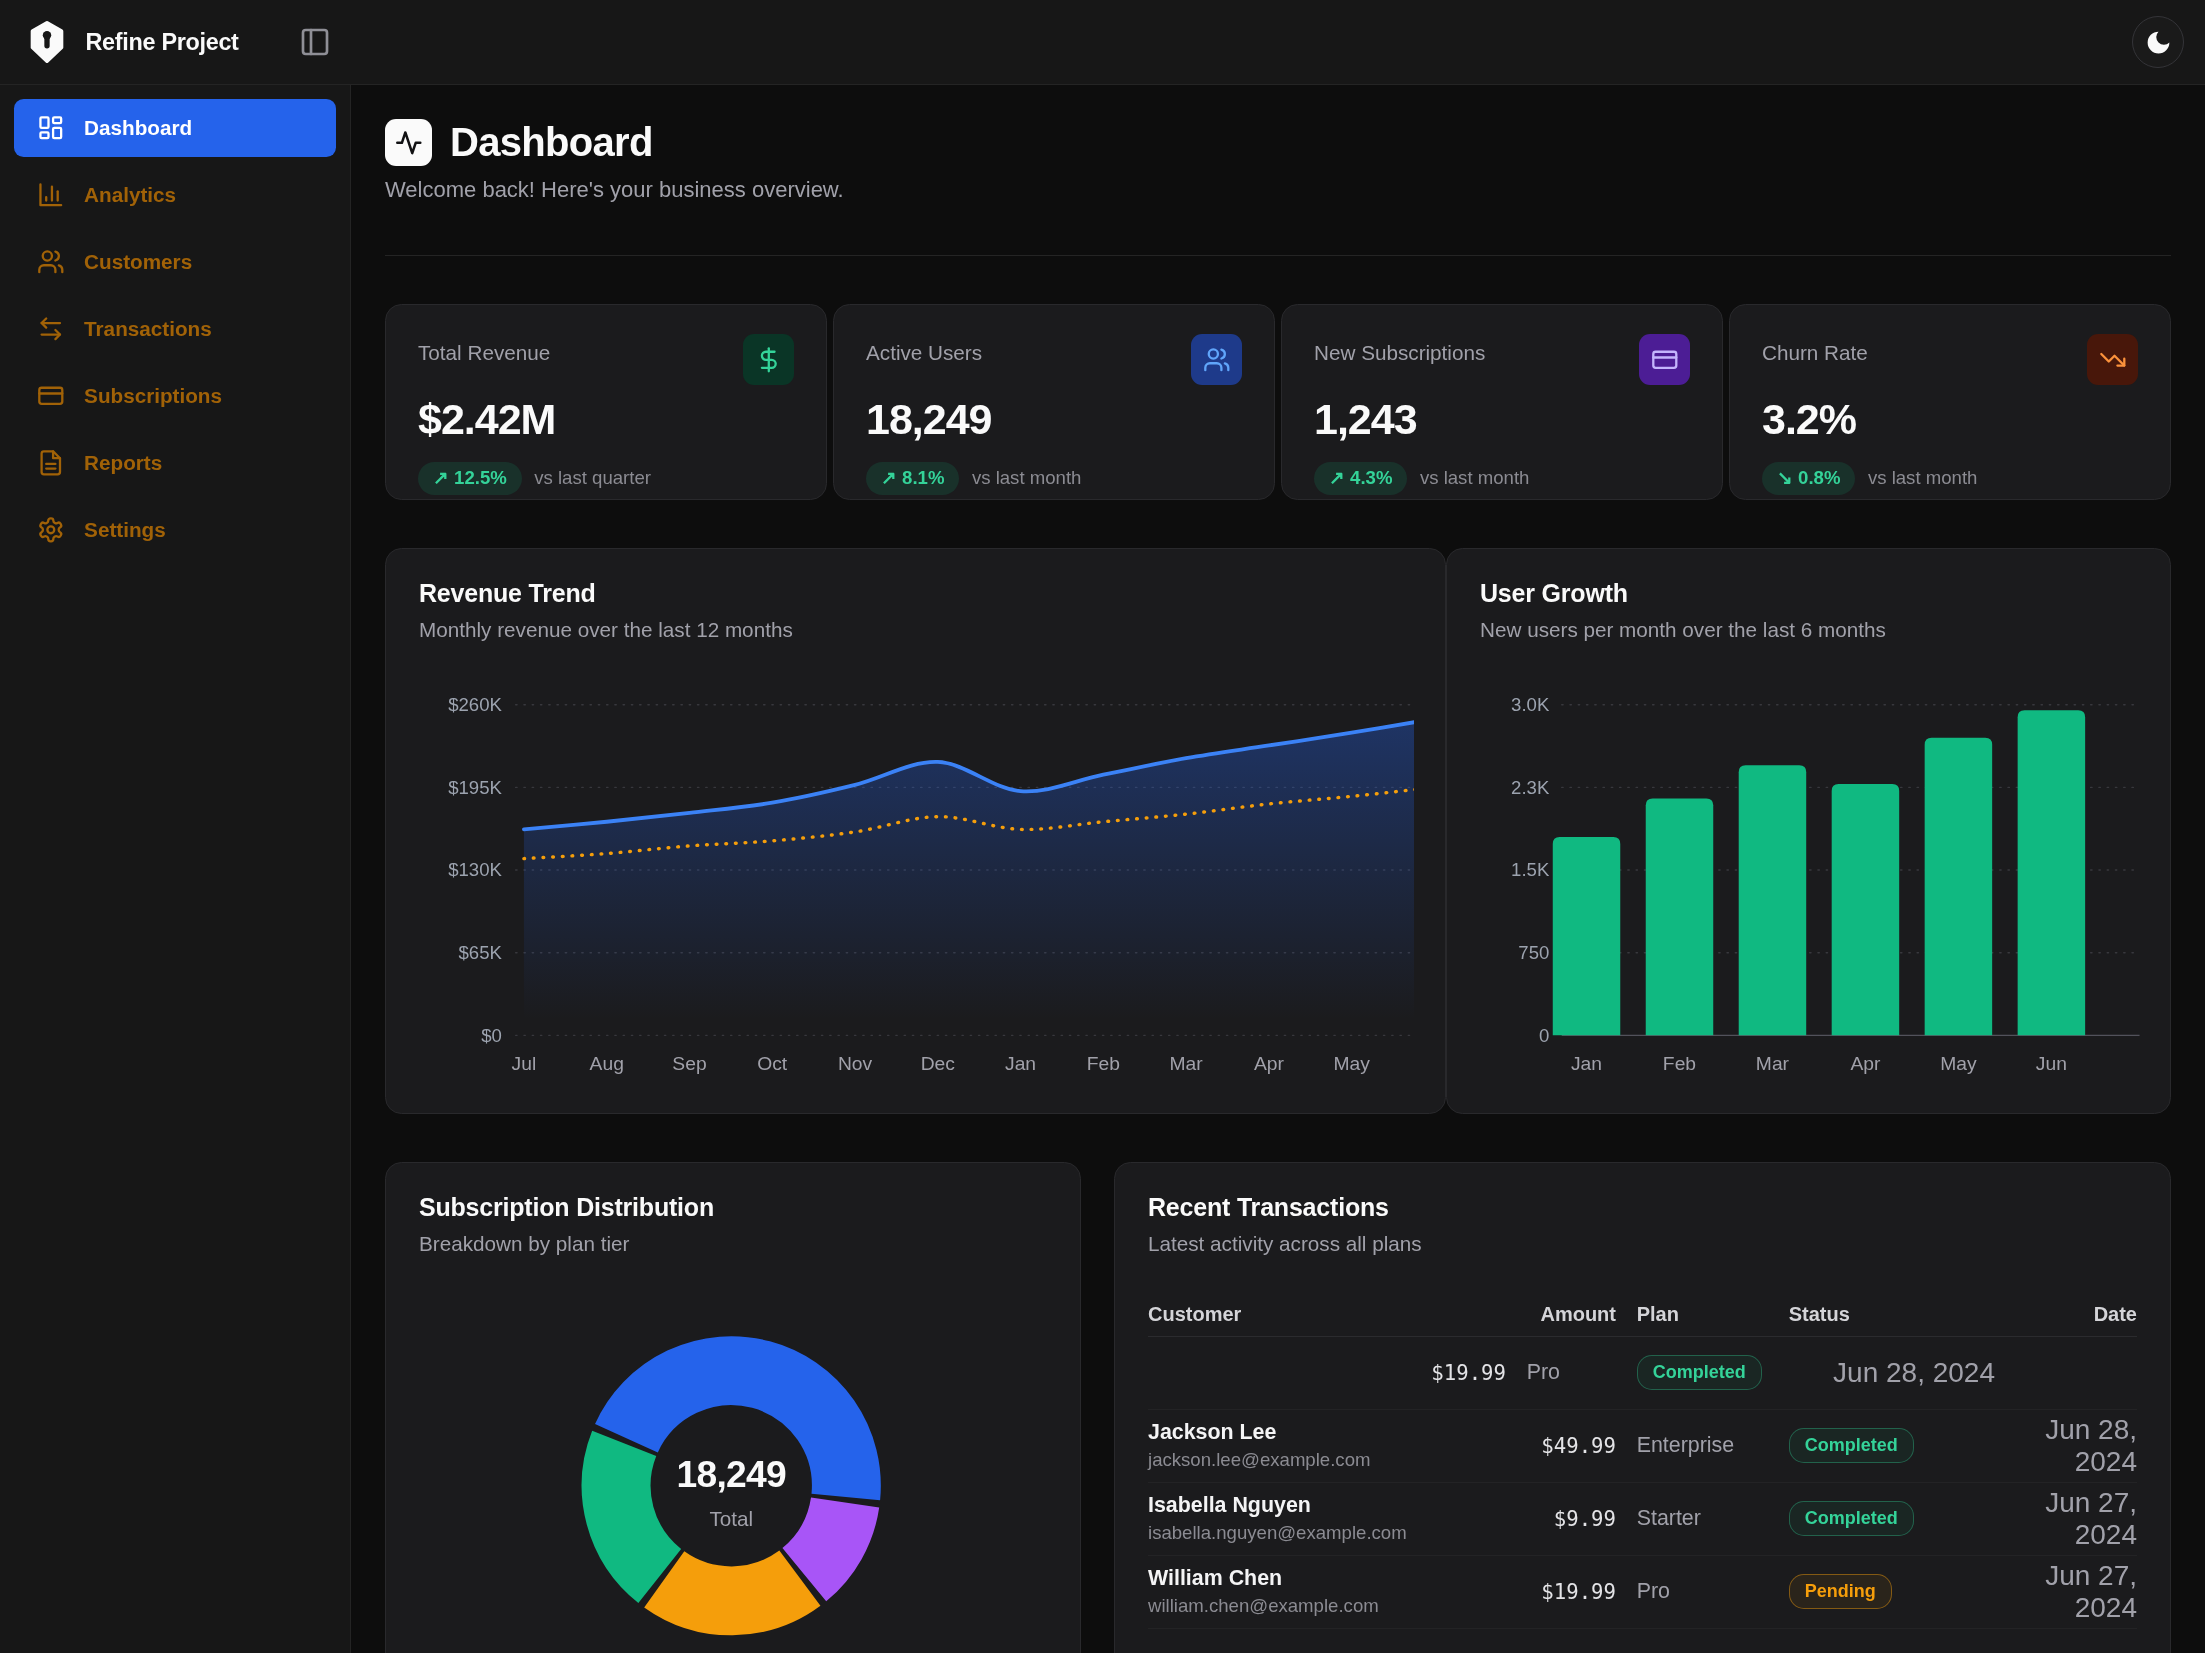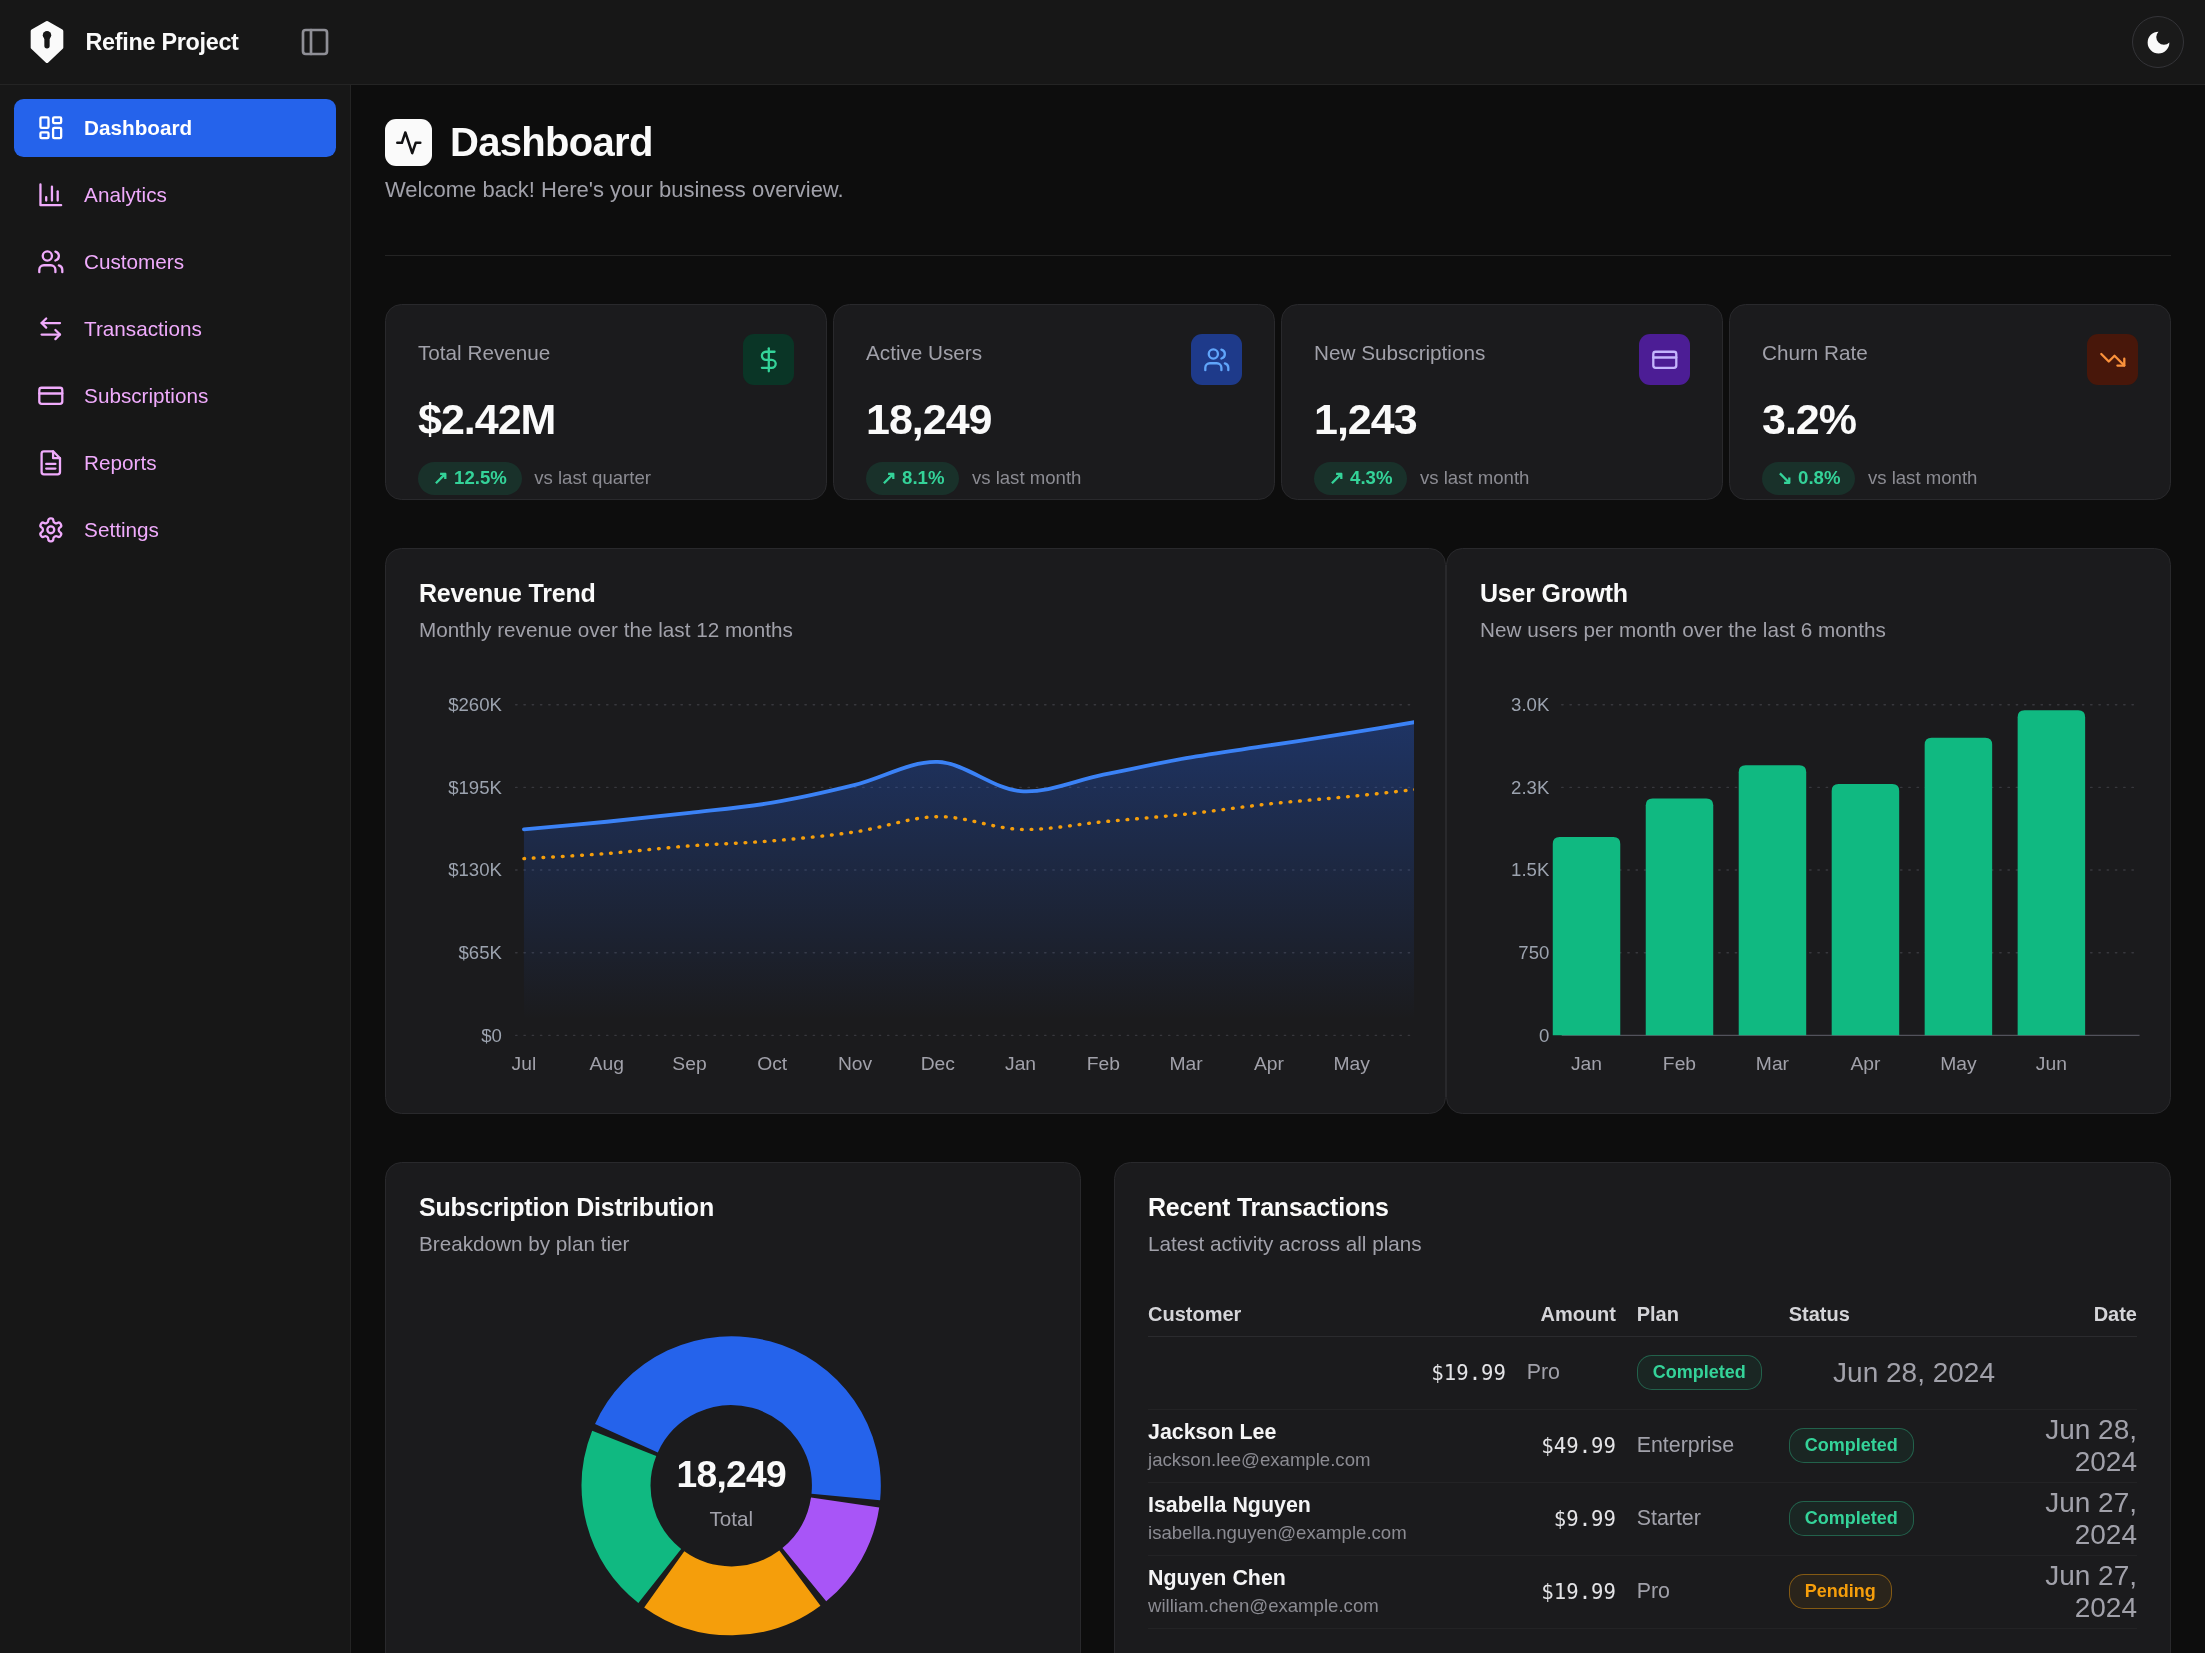--- a/index.html
+++ b/index.html
@@ -31,21 +31,21 @@
   }
 
   
   .shell { display:flex; height:1568px; }
   .sidebar {
     width:351px; background:#171717; border-right:1.4px solid #242424;
     padding:13.8px 13.8px; flex-shrink:0;
   }
   .nav-item {
     height:58px; border-radius:9.6px; display:flex; align-items:center; gap:19.3px;
-    padding:0 23.4px; margin-bottom:9px; color:#f0abfc; font-size:20.7px; font-weight:400;
+    padding:0 23.4px; margin-bottom:9px; color:#a16207; font-size:20.7px; font-weight:700;
     cursor:pointer;
   }
   .nav-item.active { background:#2563eb; color:#ffffff; font-weight:600; }
   .nav-item .nav-icon { display:flex; }
 
   main { flex:1; padding:34px; }
 
   
   .title-row { display:flex; align-items:center; gap:18px; }
   .title-iconbox {
@@ -416,21 +416,21 @@
                 <div class="tx-name">Isabella Nguyen</div>
                 <div class="tx-email">isabella.nguyen@example.com</div>
               </span>
               <span class="cell-right tx-amount">$9.99</span>
               <span class="cell-pad tx-plan">Starter</span>
               <span class="cell-pad"><span class="status-pill status-completed">Completed</span></span>
               <span class="cell-right tx-date">Jun 27, 2024</span>
             </div>
             <div class="tx-row">
               <span>
-                <div class="tx-name">Nguyen Chen</div>
+                <div class="tx-name">William Chen</div>
                 <div class="tx-email">william.chen@example.com</div>
               </span>
               <span class="cell-right tx-amount">$19.99</span>
               <span class="cell-pad tx-plan">Pro</span>
               <span class="cell-pad"><span class="status-pill status-pending">Pending</span></span>
               <span class="cell-right tx-date">Jun 27, 2024</span>
             </div>
           </div>
       </div>
     </section>

